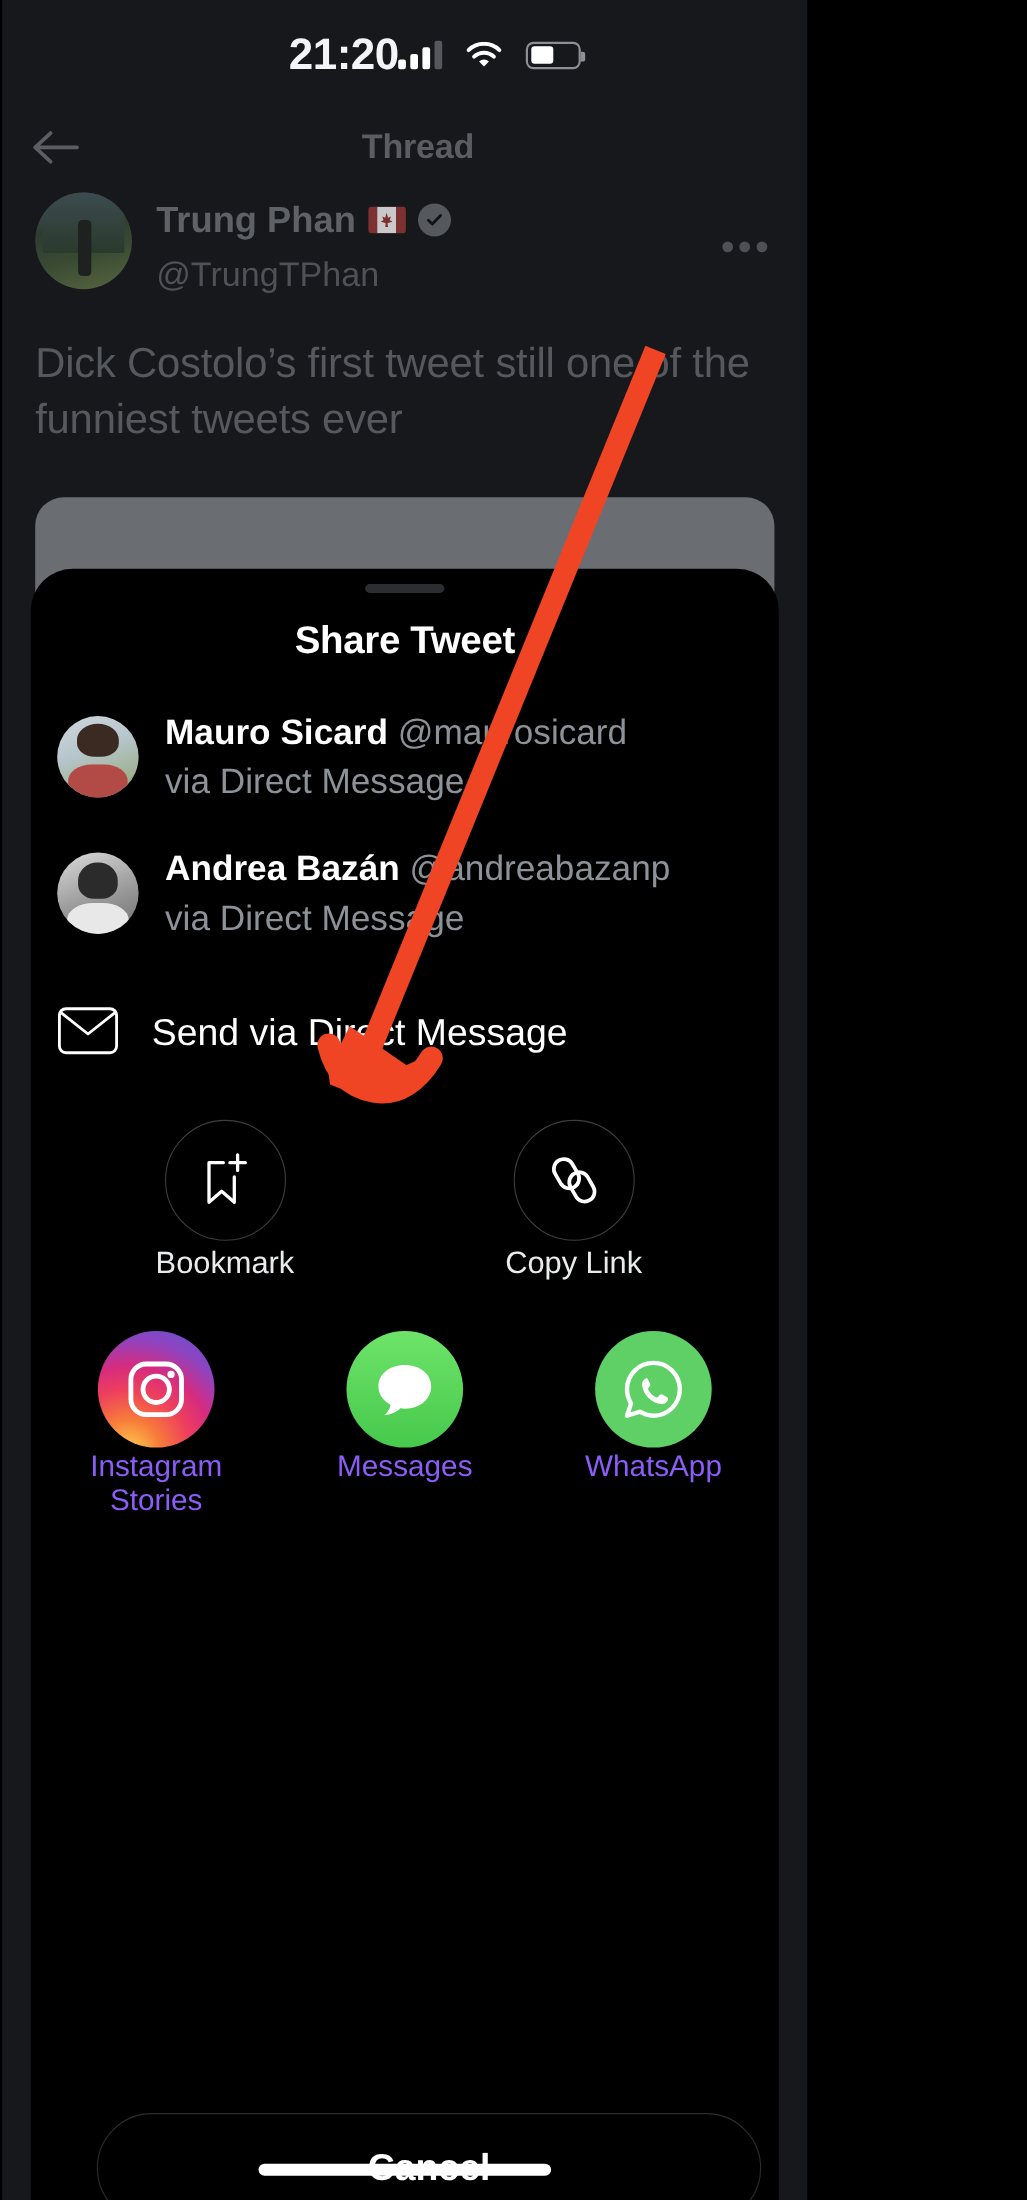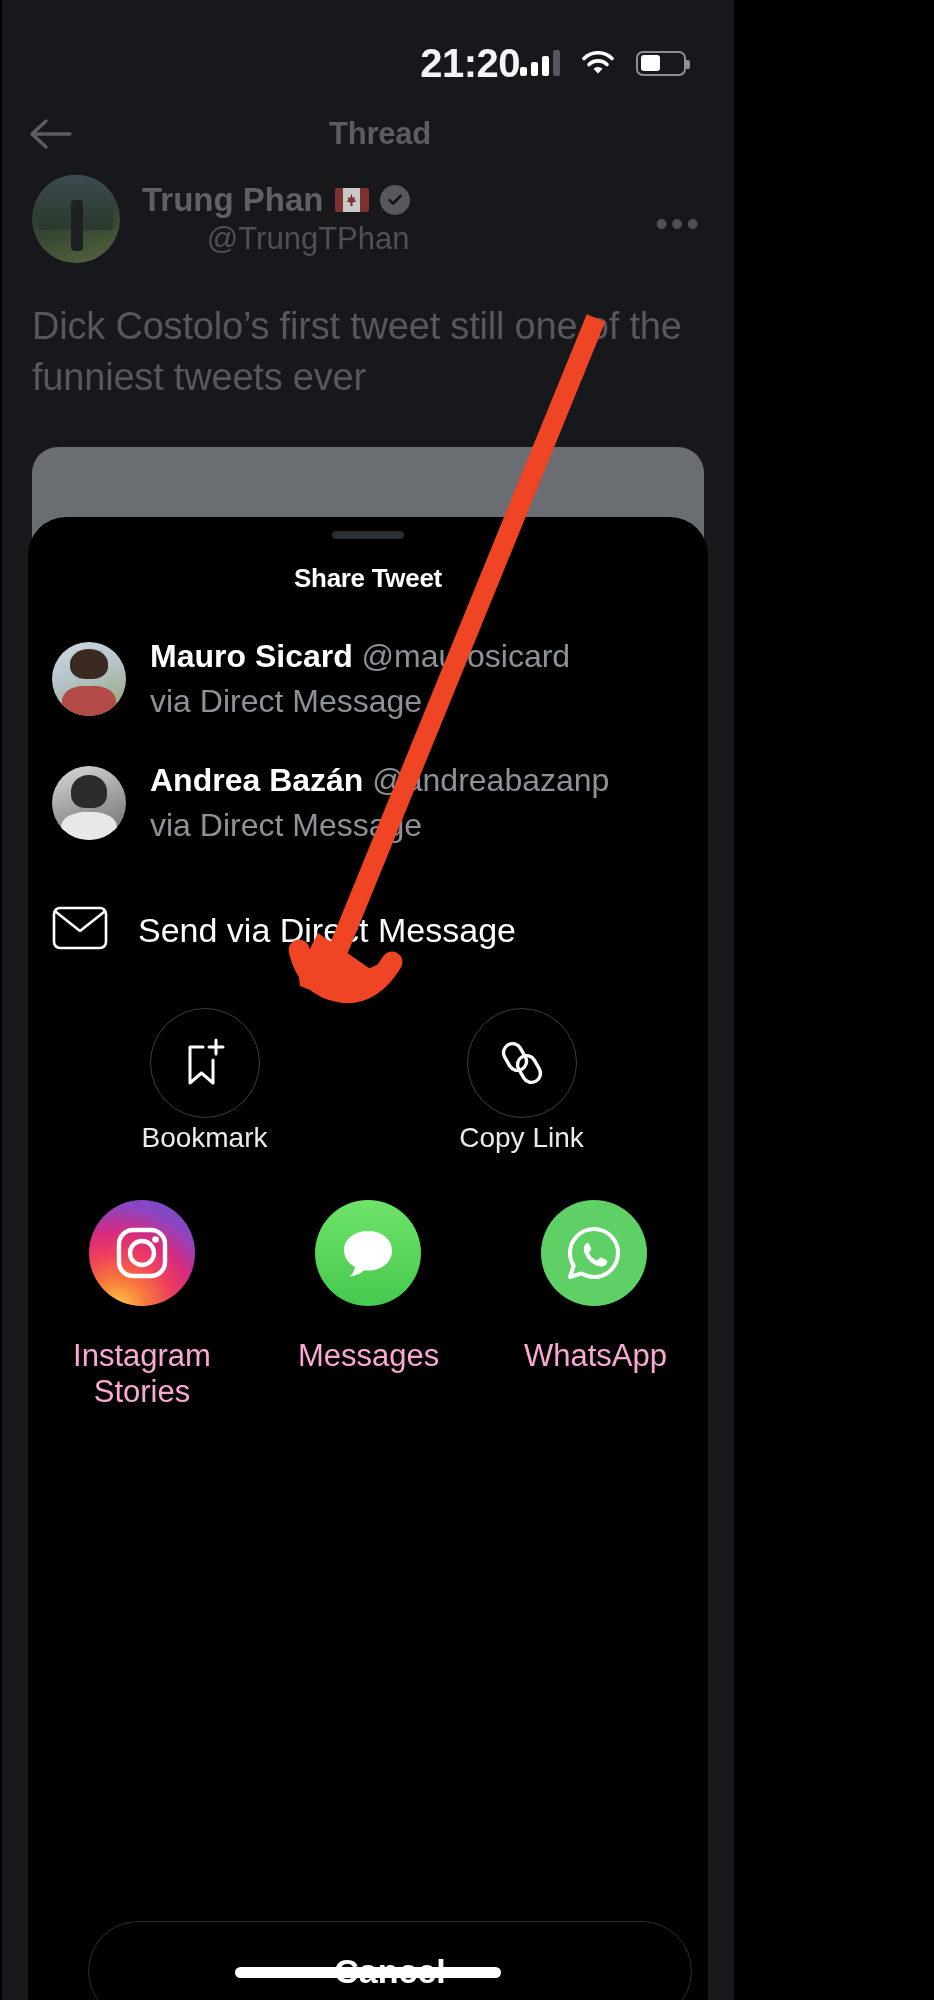--- a/index.html
+++ b/index.html
@@ -19,22 +19,22 @@
   .bezel-l{ position:absolute; left:0; top:0; width:2px; height:2000px; background:#000; }
   .bezel-r{ position:absolute; right:0; top:0; width:200px; height:2000px; background:#000; z-index:60;}
   .phone{
     position:absolute; left:2px; top:0; width:732px; height:2000px;
     background:#16181c;
     overflow:hidden;
   }
 
   
   .statusbar{
-    position:absolute; left:0; top:13px; width:732px; height:100px;
-    display:flex; align-items:center; justify-content:flex-end;
+    position:absolute; left:0; top:0; width:732px; height:100px;
+    display:flex; align-items:center; justify-content:center;
     padding:0 48px 0 103px;
   }
   .clock{
     color:#f2f4f5; font-size:40px; font-weight:600; letter-spacing:-0.5px;
   }
   .status-right{ display:flex; align-items:center; gap:22px; }
   .sig{ display:flex; align-items:flex-end; gap:4px; height:26px; }
   .sig i{ display:block; width:7px; background:#fff; border-radius:2px; }
   .sig i:nth-child(1){ height:9px; }
   .sig i:nth-child(2){ height:14px; }
@@ -95,21 +95,21 @@
   .flag-fallback span:nth-child(1){width:26%;background:#7d3130;}
   .flag-fallback span:nth-child(2){width:48%;background:#c9c9c9;position:relative;}
   .flag-fallback span:nth-child(2)::after{content:"";position:absolute;left:50%;top:50%;
     transform:translate(-50%,-50%);width:11px;height:13px;background:#7d3130;
     clip-path:polygon(50% 0,62% 34%,85% 26%,76% 52%,100% 60%,58% 72%,62% 100%,38% 100%,42% 72%,0 60%,24% 52%,15% 26%,38% 34%);}
   .flag-fallback span:nth-child(3){width:26%;background:#7d3130;}
   .verified{
     width:30px;height:30px;border-radius:50%;background:#55585c;
     display:flex;align-items:center;justify-content:center;flex:none;
   }
-  .tw-handle{ color:#4e5155; font-size:31px; margin-top:2px;text-align:right; }
+  .tw-handle{ color:#4e5155; font-size:31px; margin-top:13px; }
   .more-dots{
     position:absolute; right:32px; top:28px; color:#4d5054; font-size:36px; letter-spacing:3px;
   }
   .tweet-body{
     margin-top:38px; color:#55585c; font-size:38px; line-height:1.34; letter-spacing:-0.2px;
   }
   .quoted-card{
     margin-top:44px; height:160px; border-radius:26px;
     background:#6a6e73;
   }
@@ -118,21 +118,21 @@
   .sheet{
     position:absolute; left:26px; top:517px; width:680px; height:1483px;
     background:#000; border-radius:38px 38px 0 0;
     z-index:20;
   }
   .grabber{
     width:72px; height:8px; border-radius:4px; background:#2b2e31;
     margin:14px auto 0;
   }
   .sheet-title{
-    text-align:center; color:#fff; font-size:26px; font-weight:700;
+    text-align:center; color:#fff; font-size:35px; font-weight:700;
     margin-top:24px; letter-spacing:-0.3px;
   }
 
   .contact{
     display:flex; align-items:center; gap:24px;
     padding:0 24px; margin-top:36px;
   }
   .c-avatar{ width:74px; height:74px; border-radius:50%; flex:none; overflow:hidden; position:relative; }
   .c-av-1{ background:linear-gradient(160deg,#cfd8dd 0%,#b7c6cd 40%,#8fa46e 100%); }
   .c-av-1::before{ content:""; position:absolute; left:24%; top:10%; width:52%; height:40%;
@@ -173,21 +173,21 @@
     margin-top:46px; padding:0 44px;
   }
   .app{ width:140px; text-align:center; }
   .app-icon{ width:106px; height:106px; border-radius:50%; margin:0 auto;
     display:flex; align-items:center; justify-content:center; position:relative; overflow:hidden; }
   .ig{ background:
       radial-gradient(circle at 26% 104%, #fdd34f 0%, #f87b3a 22%, #ee3f5d 42%, #d62b7f 58%, #8f44c0 76%, #5a54d4 100%); }
   .msg{ background:linear-gradient(180deg,#6ee36a 0%,#46c94c 100%); }
   .wa{ background:#5fd066; }
   .tg{ background:#38a7e0; }
-  .app-label{ color:#f9a8d4; font-size:31px; margin-top:32px; line-height:1.15; }
+  .app-label{ color:#8b5cf6; font-size:27px; margin-top:2px; line-height:1.15; }
 
   .cancel{
     position:absolute; left:60px; top:1404px; width:604px; height:100px;
     border:1.6px solid #2a2d30; border-radius:50px;
     display:flex; align-items:center; justify-content:center;
     color:#fff; font-size:34px; font-weight:700;
   }
   .home-indicator{
     position:absolute; left:50%; transform:translateX(-50%); bottom:22px;
     width:266px; height:11px; border-radius:6px; background:#fff; z-index:40;

